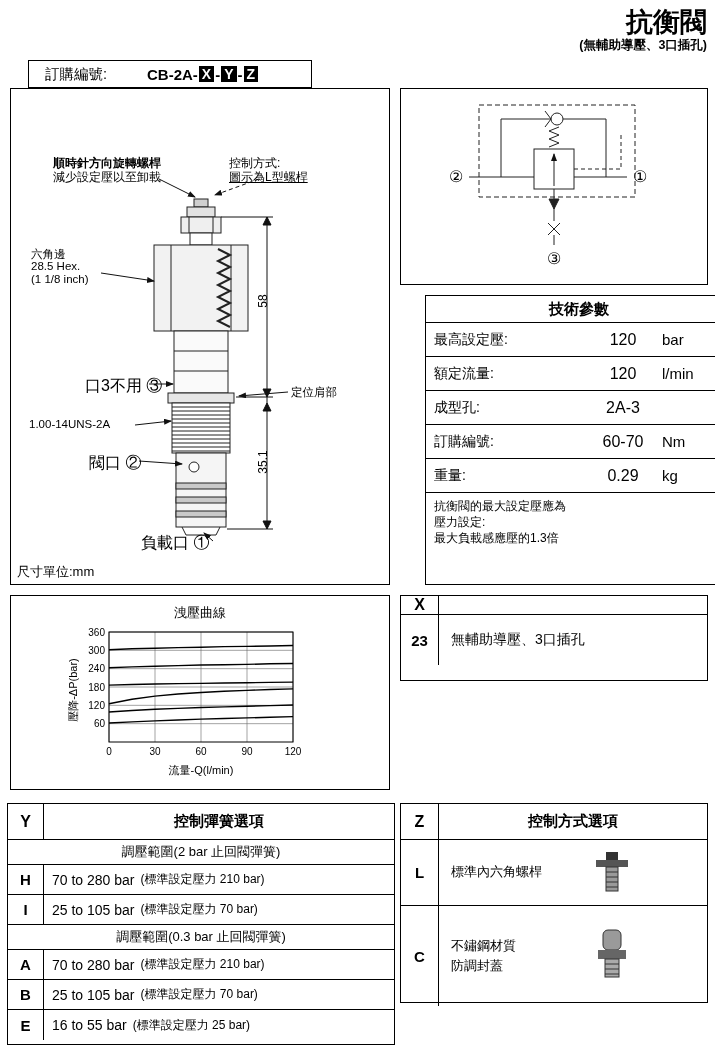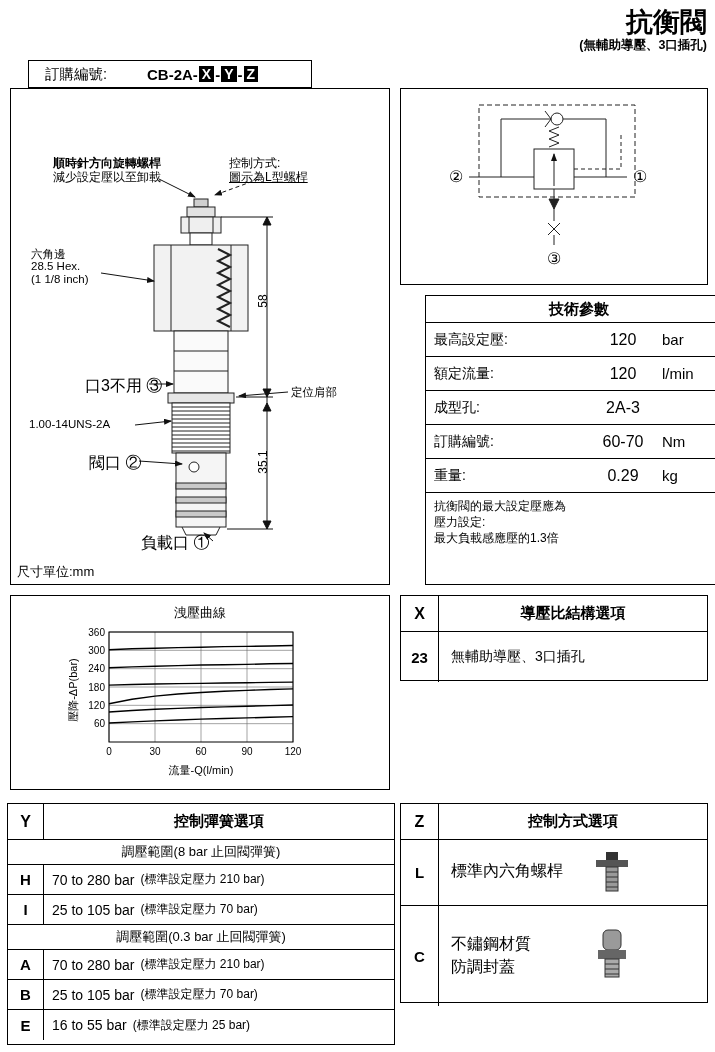--- a/index.html
+++ b/index.html
@@ -47,21 +47,21 @@
   .group-row { border-bottom:1px solid #000; text-align:center; font-size:13px;
                height:25px; line-height:24px; }
   .spring-row { display:flex; border-bottom:1px solid #000; height:30px; }
   .spring-row:last-child { border-bottom:none; }
   .spring-text { flex:1; display:flex; align-items:center; padding-left:8px; gap:6px; }
   .range-main { font-size:14px; }
   .range-std { font-size:12px; }
 
   .z-row { display:flex; border-bottom:1px solid #000; }
   .z-row:last-child { border-bottom:none; }
-  .z-desc { flex:1; padding:8px 0 8px 12px; font-size:16px; display:flex; flex-direction:column;
+  .z-desc { flex:1; padding:8px 0 8px 12px; font-size:13px; display:flex; flex-direction:column;
             justify-content:center; gap:2px; }
   .z-icon { width:120px; display:flex; align-items:center; justify-content:flex-start; }
 
   .chart-title { position:absolute; top:8px; left:0; width:100%; text-align:center; font-size:13px; }
 </style>
 </head>
 <body>
 
 <div class="page">
 
@@ -274,34 +274,33 @@
         <polyline points="98,90.05555555555556 121,88.52777777777777 144,87.30555555555556 167,86.38888888888889 190,85.47222222222223 213,84.86111111111111 236,84.25 259,83.63888888888889 282,83.02777777777777" fill="none" stroke="#000" stroke-width="1.4"></polyline>
         <polyline points="98,101.05555555555556 121,99.83333333333334 144,98.91666666666666 167,98 190,97.08333333333333 213,96.47222222222223 236,95.86111111111111 259,95.25 282,94.63888888888889" fill="none" stroke="#000" stroke-width="1.4"></polyline>
         <text x="66" y="68" font-size="11" text-anchor="middle" fill="#000" transform="rotate(-90 66 68)">壓降-ΔP(bar)</text>
         <text x="190" y="152" font-size="11" text-anchor="middle" fill="#000">流量-Q(l/min)</text>
       </svg>
   </div>
 
   <div class="panel" style="left:400px; top:595px; width:308px; height:86px;">
     <div class="opt-header">
       <div class="opt-key">X</div>
-      <div class="opt-title">導壓比結構選項</div>
     </div>
     <div class="opt-row" style="height:50px;">
       <div class="opt-code">23</div>
       <div class="opt-desc">無輔助導壓、3口插孔</div>
     </div>
   </div>
 
   <div class="panel" style="left:7px; top:803px; width:388px; height:242px;">
     <div class="opt-header">
       <div class="opt-key" style="width:36px;">Y</div>
       <div class="opt-title">控制彈簧選項</div>
     </div>
-    <div class="group-row">調壓範圍(8 bar 止回閥彈簧)</div>
+    <div class="group-row">調壓範圍(2 bar 止回閥彈簧)</div>
 
     <div class="spring-row">
       <div class="opt-code" style="width:36px;">H</div>
       <div class="spring-text">
         <span class="range-main">70 to 280 bar</span>
         <span class="range-std">(標準設定壓力 210 bar)</span>
       </div>
     </div>
     <div class="spring-row">
       <div class="opt-code" style="width:36px;">I</div>

